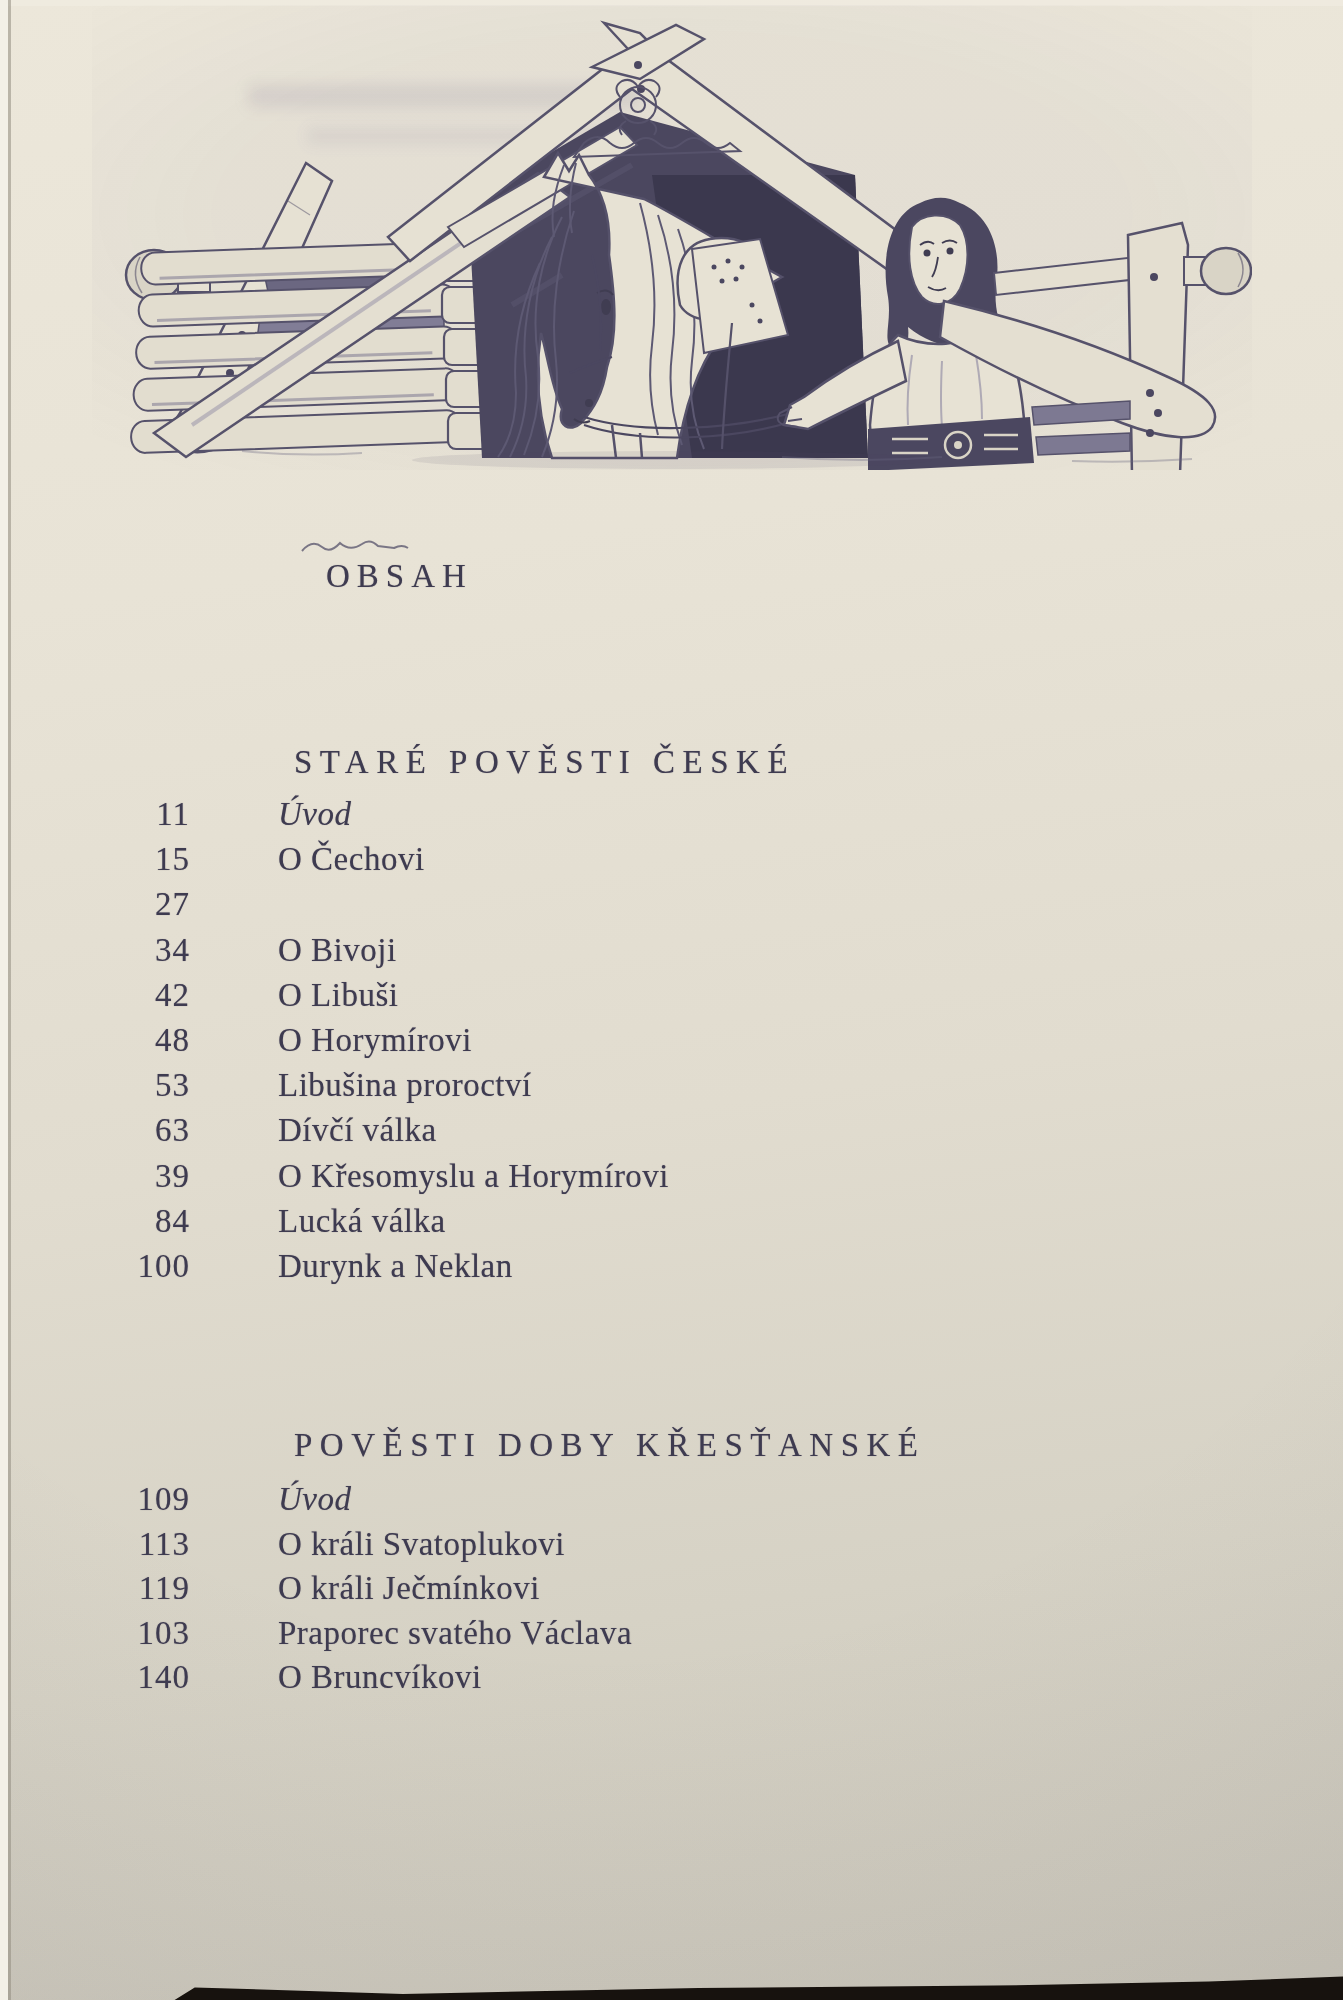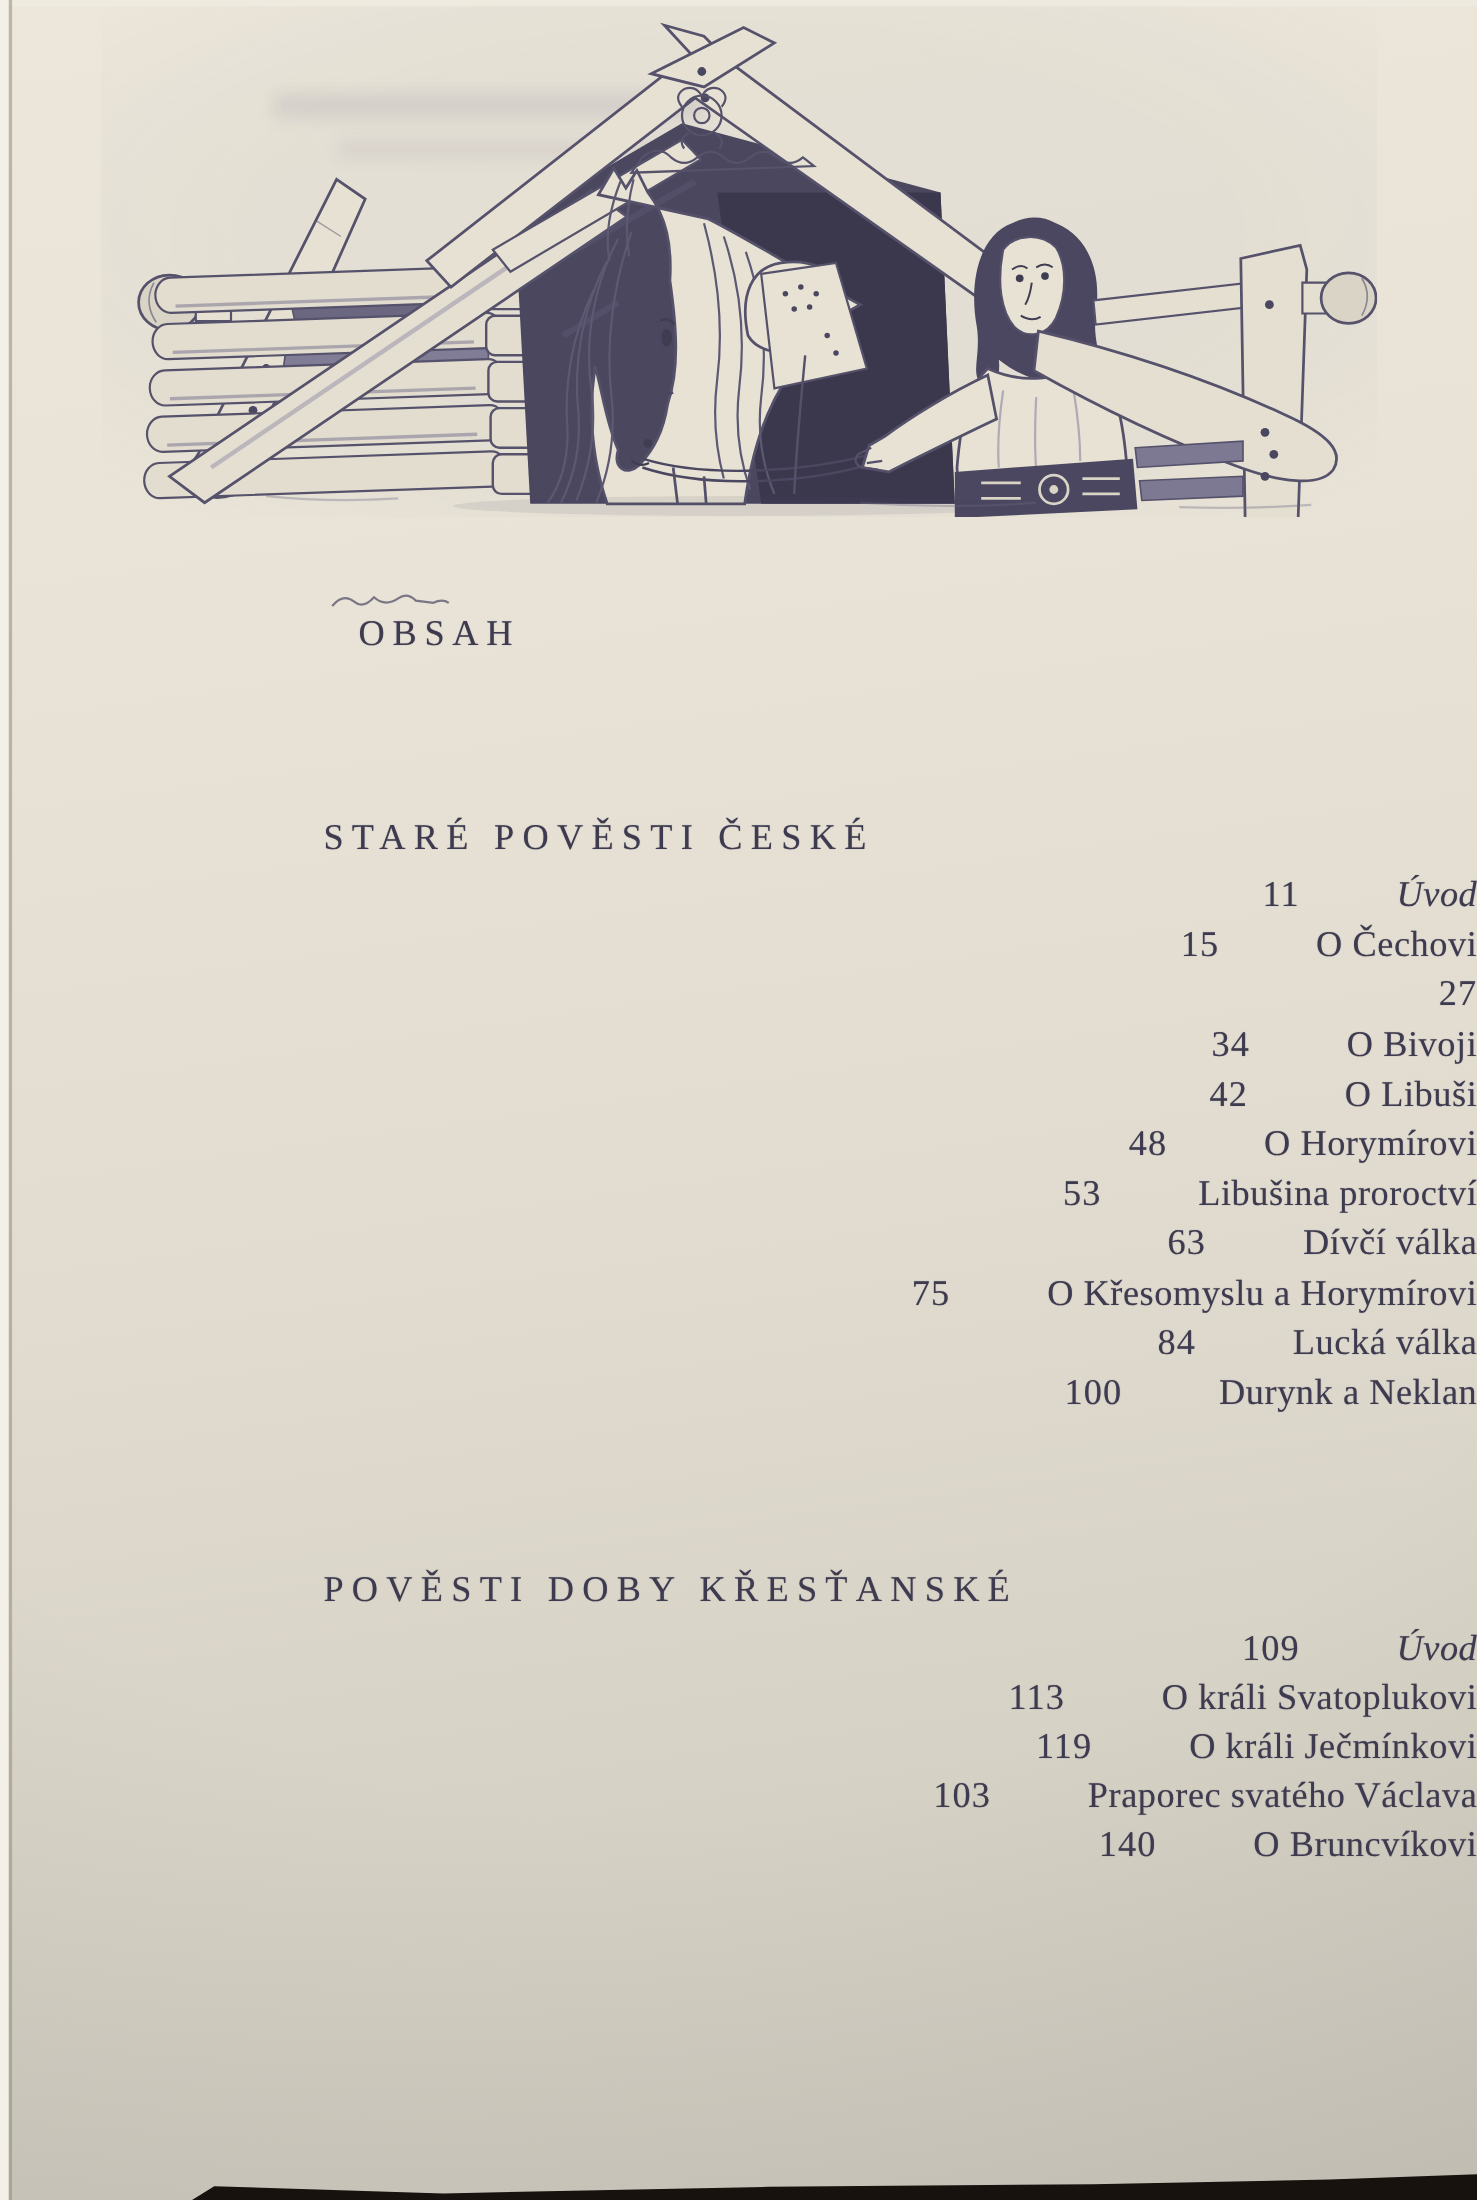--- a/index.html
+++ b/index.html
@@ -37,21 +37,21 @@
     position:absolute;left:294px;font-size:33px;line-height:40px;
     letter-spacing:7.5px;white-space:nowrap;margin-top:40px;
   }
   .heading-1{top:702px;}
   .heading-2{top:1385px;}
   .toc-list{position:absolute;left:0;width:1343px;}
   .toc-list-1{top:792px;}
   .toc-list-1 .toc-row{height:45.2px;line-height:45.2px;}
   .toc-list-2{top:1477px;}
   .toc-list-2 .toc-row{height:44.5px;line-height:44.5px;}
-  .toc-row{display:flex;font-size:33px;white-space:nowrap;justify-content:flex-end;}
+  .toc-row{display:flex;font-size:33px;white-space:nowrap;}
   .toc-page{display:inline-block;width:190px;text-align:right;letter-spacing:1px;}
   .toc-title{display:inline-block;margin-left:88px;letter-spacing:.5px;}
   .toc-title.italic{font-style:italic;}
 </style>
 </head>
 <body>
 
 <div class="paper"></div>
 <div class="ghost g1"></div>
 <div class="ghost g2"></div>
@@ -272,21 +272,21 @@
   </div>
   <div class="toc-row">
     <span class="toc-page ink">53</span>
     <span class="toc-title ink">Libušina proroctví</span>
   </div>
   <div class="toc-row">
     <span class="toc-page ink">63</span>
     <span class="toc-title ink">Dívčí válka</span>
   </div>
   <div class="toc-row">
-    <span class="toc-page ink">75</span>
+    <span class="toc-page ink">39</span>
     <span class="toc-title ink">O Křesomyslu a Horymírovi</span>
   </div>
   <div class="toc-row">
     <span class="toc-page ink">84</span>
     <span class="toc-title ink">Lucká válka</span>
   </div>
   <div class="toc-row">
     <span class="toc-page ink">100</span>
     <span class="toc-title ink">Durynk a Neklan</span>
   </div>

